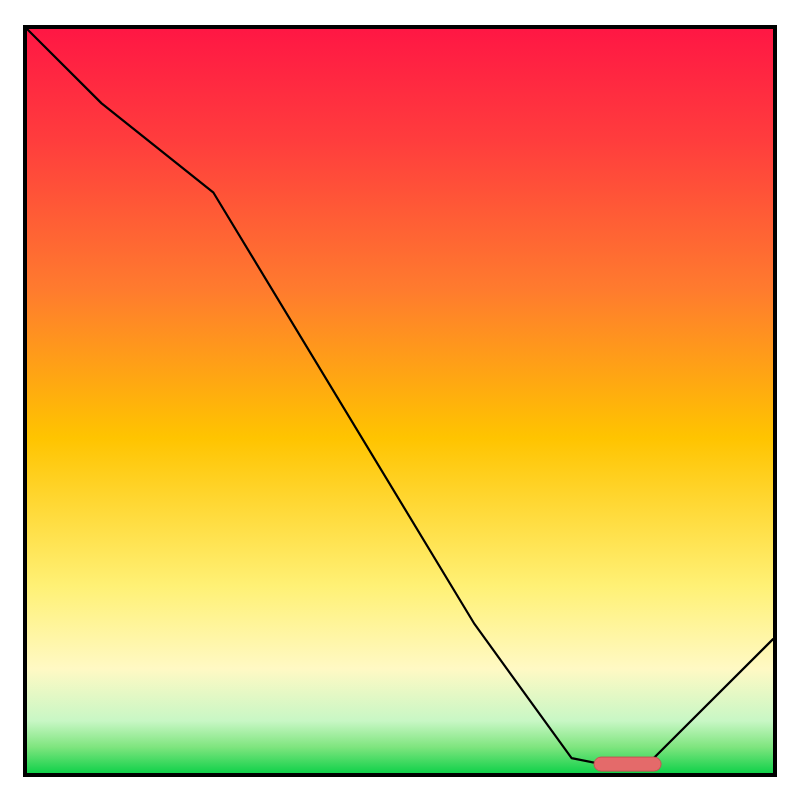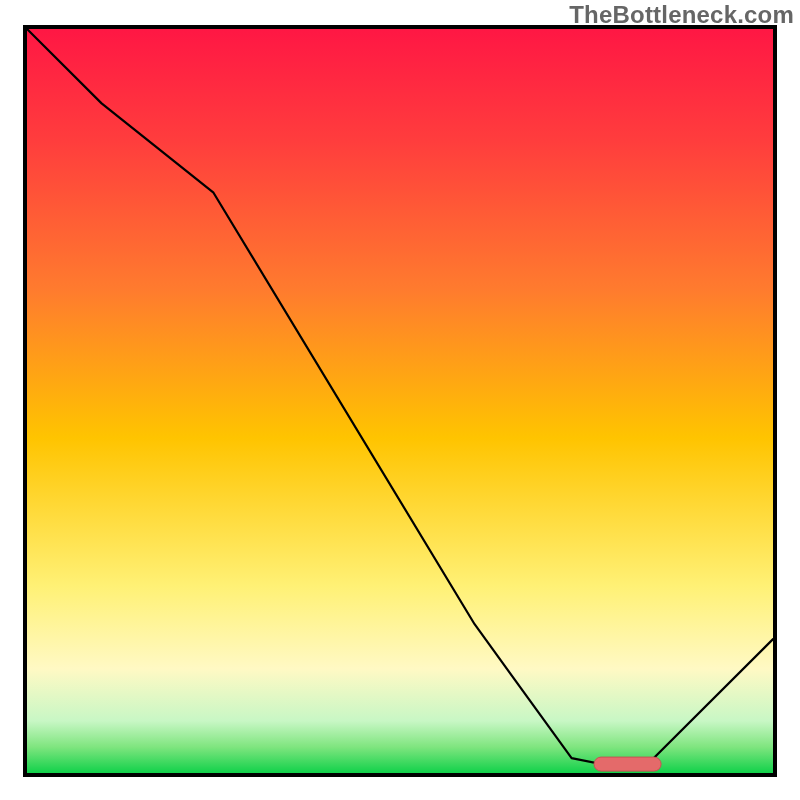--- a/index.html
+++ b/index.html
@@ -52,21 +52,20 @@
   .marker {
     fill: #e46a6a;
     stroke: #c55353;
     stroke-width: 1;
   }
 </style>
 </head>
 <body>
 
 <div class="wrap">
-  <div class="watermark">TheBottleneck.com</div>
 
   <div class="frame">
     <svg class="plot" id="plot-svg" viewBox="0 0 746 744" preserveAspectRatio="none">
       <defs>
         <linearGradient id="bg-grad" x1="0" y1="0" x2="0" y2="1">
             <stop offset="0.00%" stop-color="#ff1744"></stop>
             <stop offset="15.00%" stop-color="#ff3d3d"></stop>
             <stop offset="35.00%" stop-color="#ff7b2e"></stop>
             <stop offset="55.00%" stop-color="#ffc400"></stop>
             <stop offset="75.00%" stop-color="#fff176"></stop>

